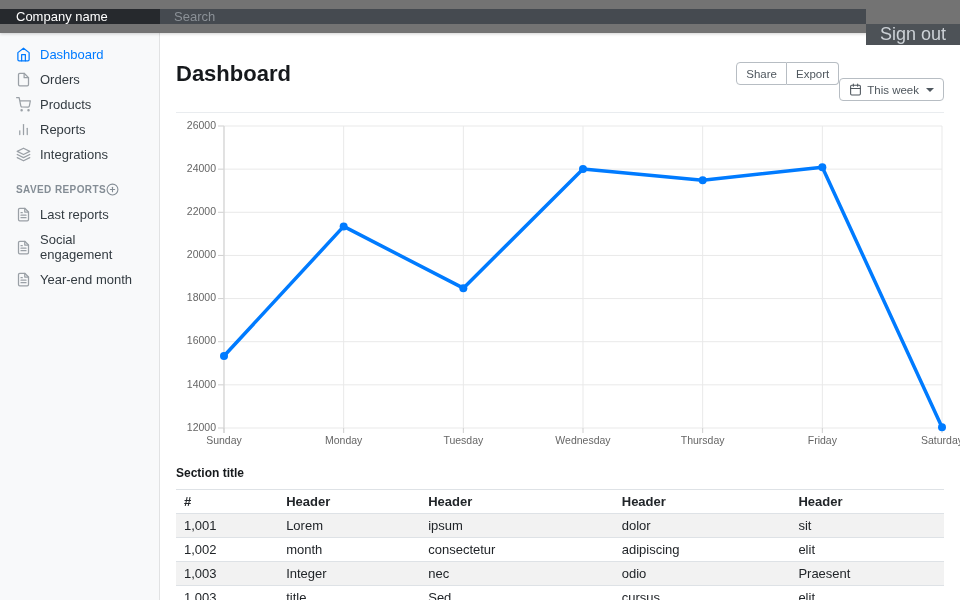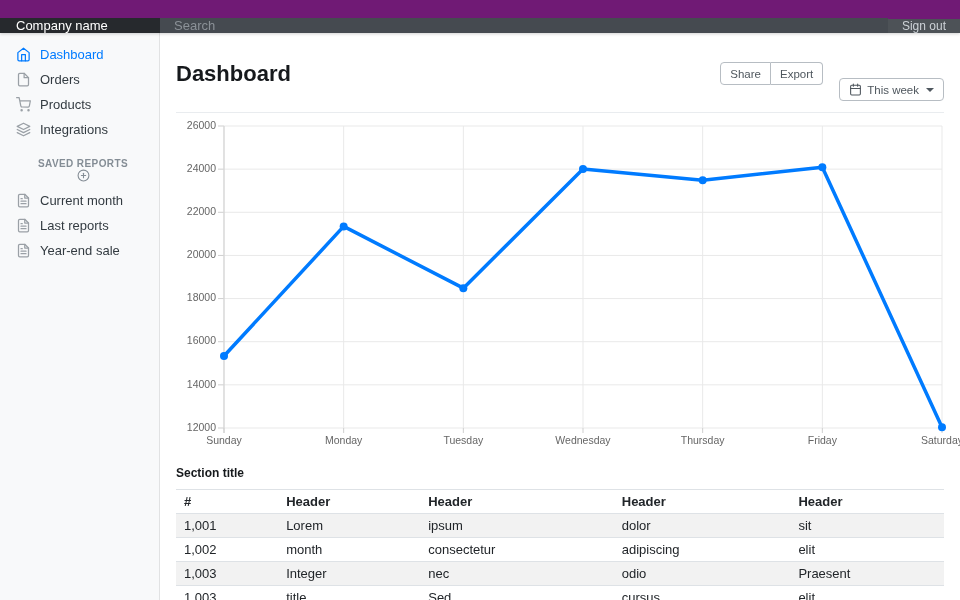--- a/index.html
+++ b/index.html
@@ -7,22 +7,22 @@
   body {
     font-family: "Liberation Sans", "DejaVu Sans", sans-serif;
     background: #fff;
     color: #212529;
   }
   .app { position: relative; width: 960px; height: 600px; }
 
   
   .navbar {
     position: absolute; top: 0; left: 0; right: 0; height: 33px;
-    display: flex; align-items: flex-end;
-    background: #701a75;
+    display: flex; align-items: center;
+    background: #737373;
     box-shadow: 0 1px 3px rgba(0,0,0,.18);
     z-index: 10;
   }
   .brand {
     width: 160px; flex: 0 0 160px;
     background: #26292d;
     color: #ffffff; font-size: 13px;
     display: flex; align-items: center;
     padding: 0 16px;
     text-decoration: none;
@@ -32,21 +32,21 @@
     background: #454a50;
     border: none; outline: none;
     color: #fff; font-size: 13px;
     padding: 0 14px;
     font-family: inherit;
   }
   .nav-search::placeholder { color: #8b9197; opacity: 1; }
   .signout {
     flex: 0 0 auto;
     background: #4d5257;
-    color: #ccd1d6; font-size: 12px;
+    color: #ccd1d6; font-size: 18px;
     display: flex; align-items: center;
     padding: 0 14px;
     text-decoration: none;
     margin-top: 35px;
   }
 
   
   .sidebar {
     position: absolute; top: 33px; left: 0; bottom: 0; width: 160px;
     background: #f8f9fa;
@@ -59,33 +59,33 @@
     font-size: 13px; color: #333b41;
     cursor: pointer; text-decoration: none;
   }
   .side-item .ficon { display: inline-flex; color: #9aa0a6; }
   .side-item.active, .side-item.active .ficon { color: #007bff; }
   .ficon svg { display: block; }
   .saved-head {
     display: flex; align-items: center; 
     padding: 16px 10px 6px 16px;
     font-size: 10px; font-weight: bold; letter-spacing: .4px;
-    color: #848d95; text-transform: uppercase; flex-direction: column;
+    color: #848d95; text-transform: uppercase;
   }
   .saved-head .ficon { color: #848d95; cursor: pointer; }
 
   
   .main { position: absolute; top: 33px; left: 160px; width: 800px; height: 567px; padding: 0 16px; }
   .page-head {
     display: flex; align-items: center; justify-content: space-between;
     padding: 13px 0 11px 0;
     border-bottom: 1px solid #e9ecef;
   }
   .page-title { font-size: 22px; font-weight: 600; color: #16191c; }
-  .toolbar { display: flex; align-items: center; gap: 16px; }
+  .toolbar { display: flex; align-items: center; gap: 0; }
   .btn-group { display: flex; }
   .btn {
     font-family: inherit;
     font-size: 11.5px; color: #4f575e;
     background: #fff; border: 1px solid #b7bdc3;
     padding: 3px 9px; height: 23px;
     display: inline-flex; align-items: center; gap: 5px;
     cursor: pointer;
   }
   .btn-group .btn:first-child { border-radius: 4px 0 0 4px; }
@@ -146,20 +146,30 @@
         </a>
         <a class="side-item">
           <span class="ficon">
             <svg width="15" height="15" viewBox="0 0 24 24" fill="none" stroke="currentColor" stroke-width="2" stroke-linecap="round" stroke-linejoin="round">
               <circle cx="9" cy="21" r="1"></circle>
               <circle cx="20" cy="21" r="1"></circle>
               <path d="M1 1h4l2.68 13.39a2 2 0 0 0 2 1.61h9.72a2 2 0 0 0 2-1.61L23 6H6"></path>
             </svg>
           </span>
           <span>Products</span>
+        </a>
+        <a class="side-item">
+          <span class="ficon">
+            <svg width="15" height="15" viewBox="0 0 24 24" fill="none" stroke="currentColor" stroke-width="2" stroke-linecap="round" stroke-linejoin="round">
+              <line x1="18" y1="20" x2="18" y2="10"></line>
+              <line x1="12" y1="20" x2="12" y2="4"></line>
+              <line x1="6" y1="20" x2="6" y2="14"></line>
+            </svg>
+          </span>
+          <span>Reports</span>
         </a>
         <a class="side-item">
           <span class="ficon">
             <svg width="15" height="15" viewBox="0 0 24 24" fill="none" stroke="currentColor" stroke-width="2" stroke-linecap="round" stroke-linejoin="round">
               <polygon points="12 2 2 7 12 12 22 7 12 2"></polygon>
               <polyline points="2 17 12 22 22 17"></polyline>
               <polyline points="2 12 12 17 22 12"></polyline>
             </svg>
           </span>
           <span>Integrations</span>
@@ -179,45 +189,45 @@
         <a class="side-item">
           <span class="ficon">
             <svg width="15" height="15" viewBox="0 0 24 24" fill="none" stroke="currentColor" stroke-width="2" stroke-linecap="round" stroke-linejoin="round">
               <path d="M14 2H6a2 2 0 0 0-2 2v16a2 2 0 0 0 2 2h12a2 2 0 0 0 2-2V8z"></path>
               <polyline points="14 2 14 8 20 8"></polyline>
               <line x1="16" y1="13" x2="8" y2="13"></line>
               <line x1="16" y1="17" x2="8" y2="17"></line>
               <polyline points="10 9 9 9 8 9"></polyline>
             </svg>
           </span>
-          <span>Current month</span>
+          <span>Last reports</span>
         </a>
         <a class="side-item">
           <span class="ficon">
             <svg width="15" height="15" viewBox="0 0 24 24" fill="none" stroke="currentColor" stroke-width="2" stroke-linecap="round" stroke-linejoin="round">
               <path d="M14 2H6a2 2 0 0 0-2 2v16a2 2 0 0 0 2 2h12a2 2 0 0 0 2-2V8z"></path>
               <polyline points="14 2 14 8 20 8"></polyline>
               <line x1="16" y1="13" x2="8" y2="13"></line>
               <line x1="16" y1="17" x2="8" y2="17"></line>
               <polyline points="10 9 9 9 8 9"></polyline>
             </svg>
           </span>
-          <span>Last reports</span>
+          <span>Social engagement</span>
         </a>
         <a class="side-item">
           <span class="ficon">
             <svg width="15" height="15" viewBox="0 0 24 24" fill="none" stroke="currentColor" stroke-width="2" stroke-linecap="round" stroke-linejoin="round">
               <path d="M14 2H6a2 2 0 0 0-2 2v16a2 2 0 0 0 2 2h12a2 2 0 0 0 2-2V8z"></path>
               <polyline points="14 2 14 8 20 8"></polyline>
               <line x1="16" y1="13" x2="8" y2="13"></line>
               <line x1="16" y1="17" x2="8" y2="17"></line>
               <polyline points="10 9 9 9 8 9"></polyline>
             </svg>
           </span>
-          <span>Year-end sale</span>
+          <span>Year-end month</span>
         </a>
       </div>
   </nav>
 
   <main class="main">
     <div class="page-head">
       <h1 class="page-title">Dashboard</h1>
       <div class="toolbar">
         <div class="btn-group">
           <button class="btn">Share</button>

